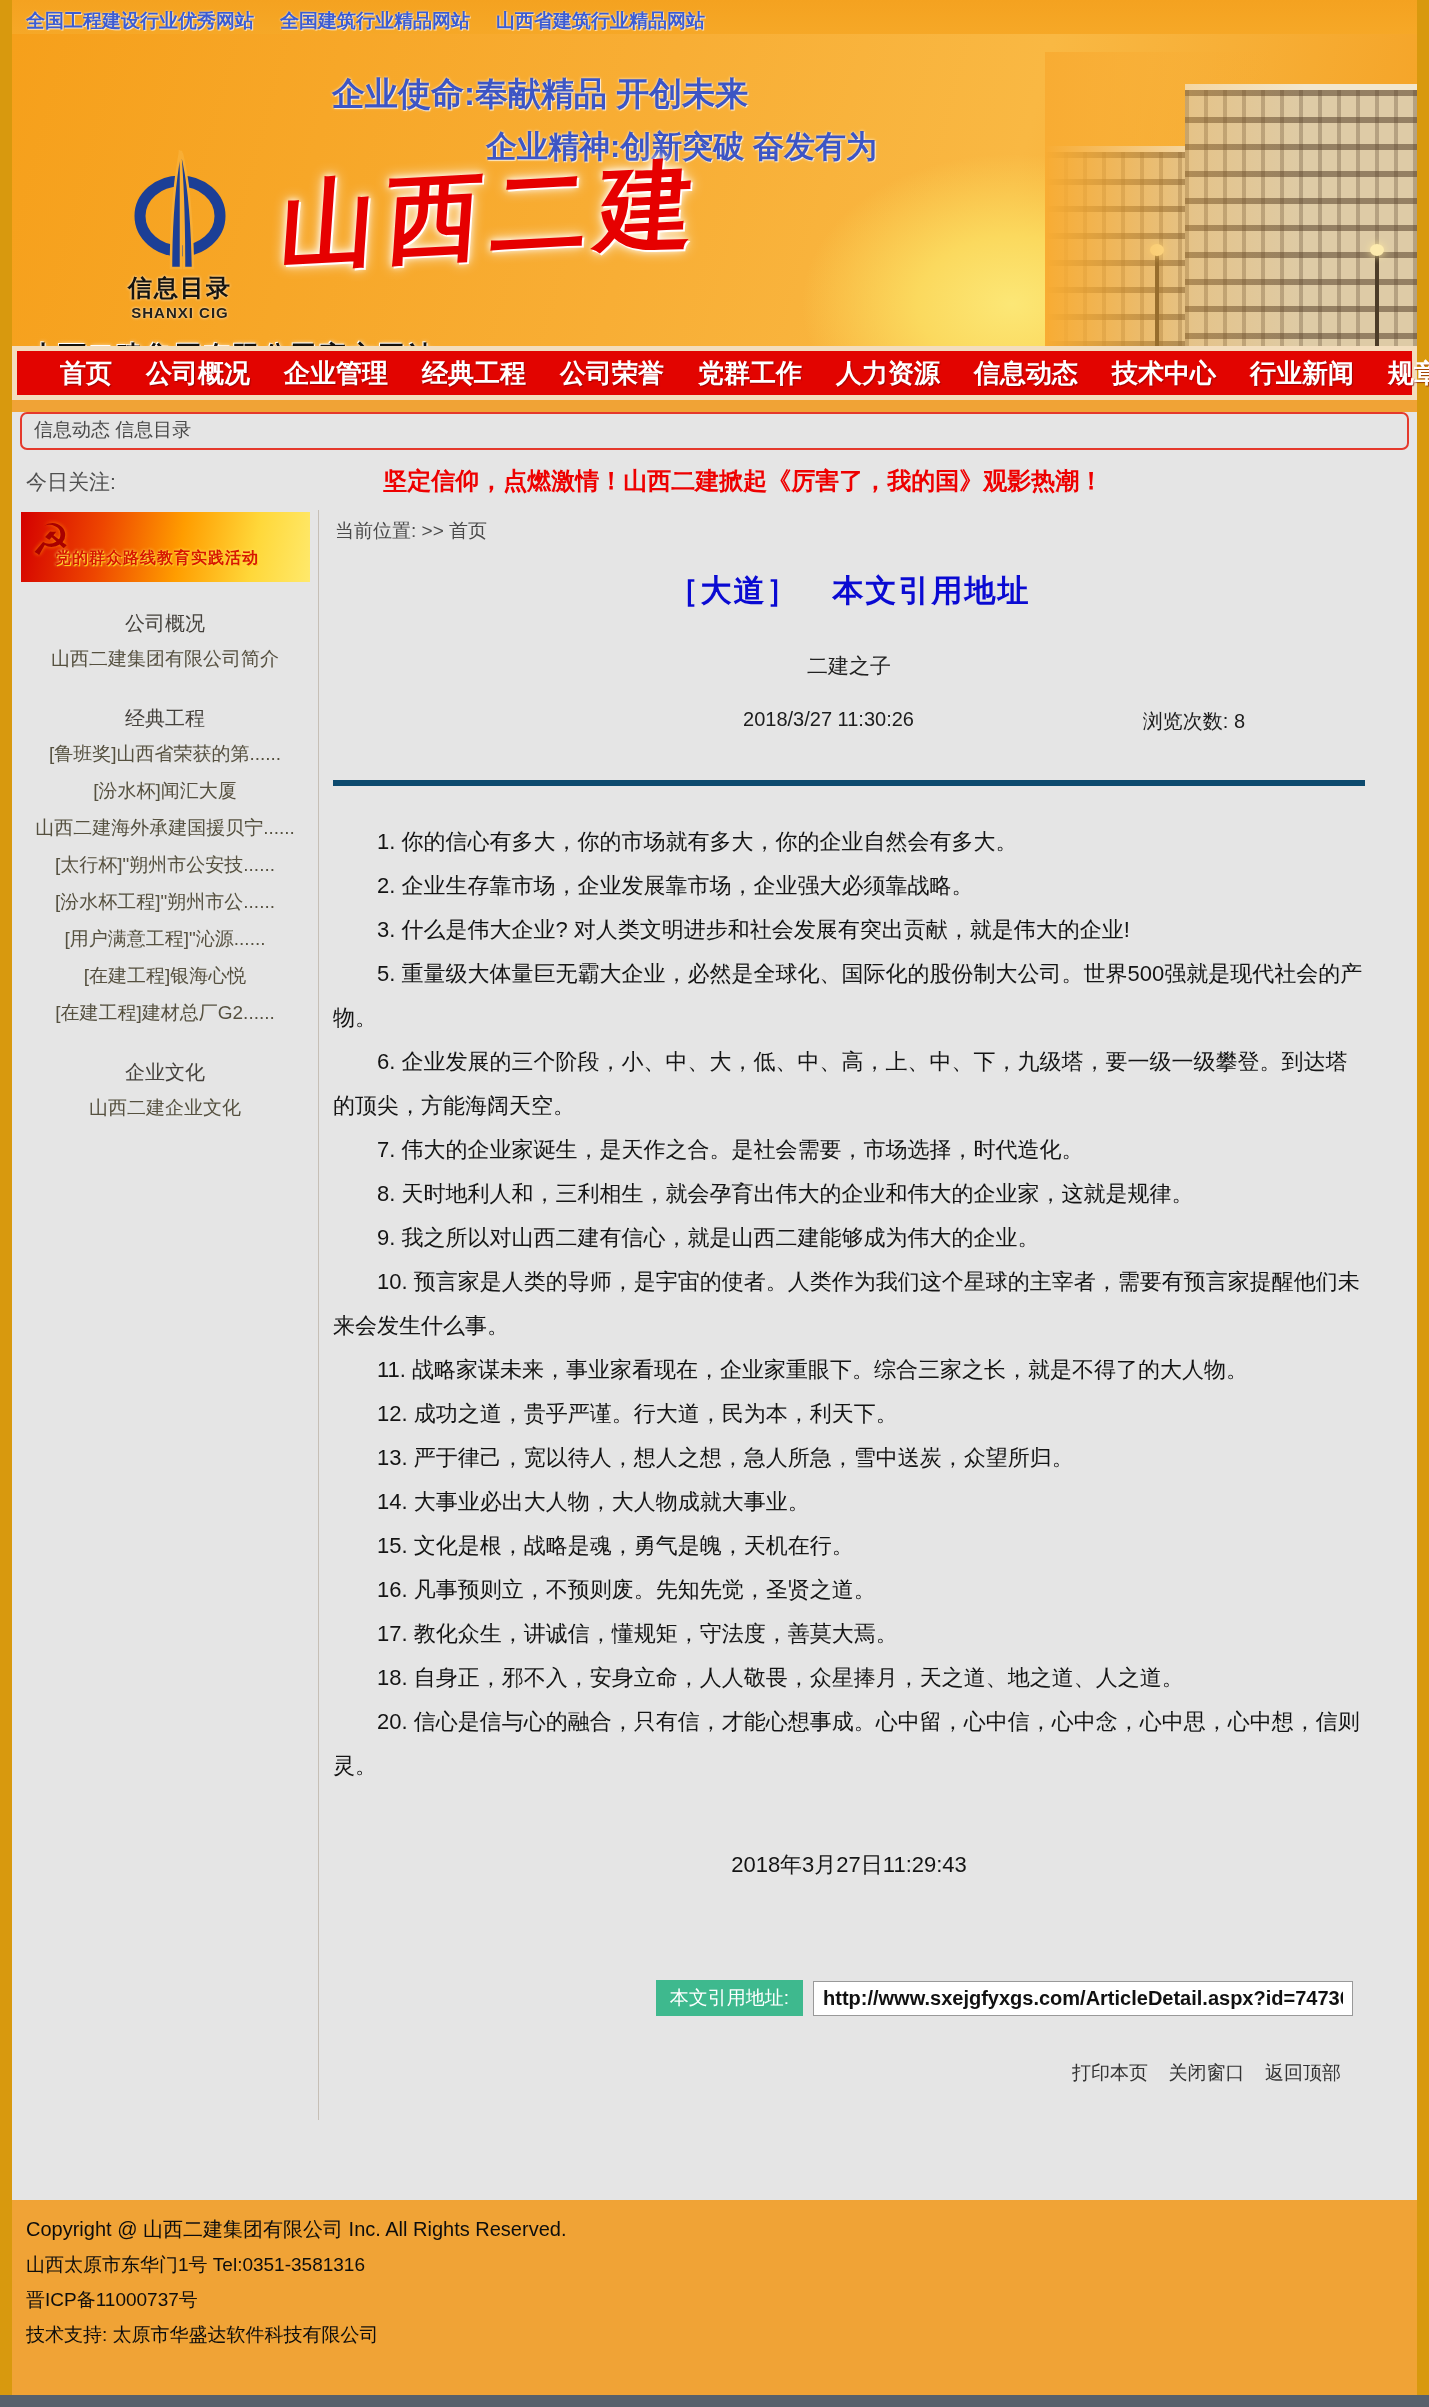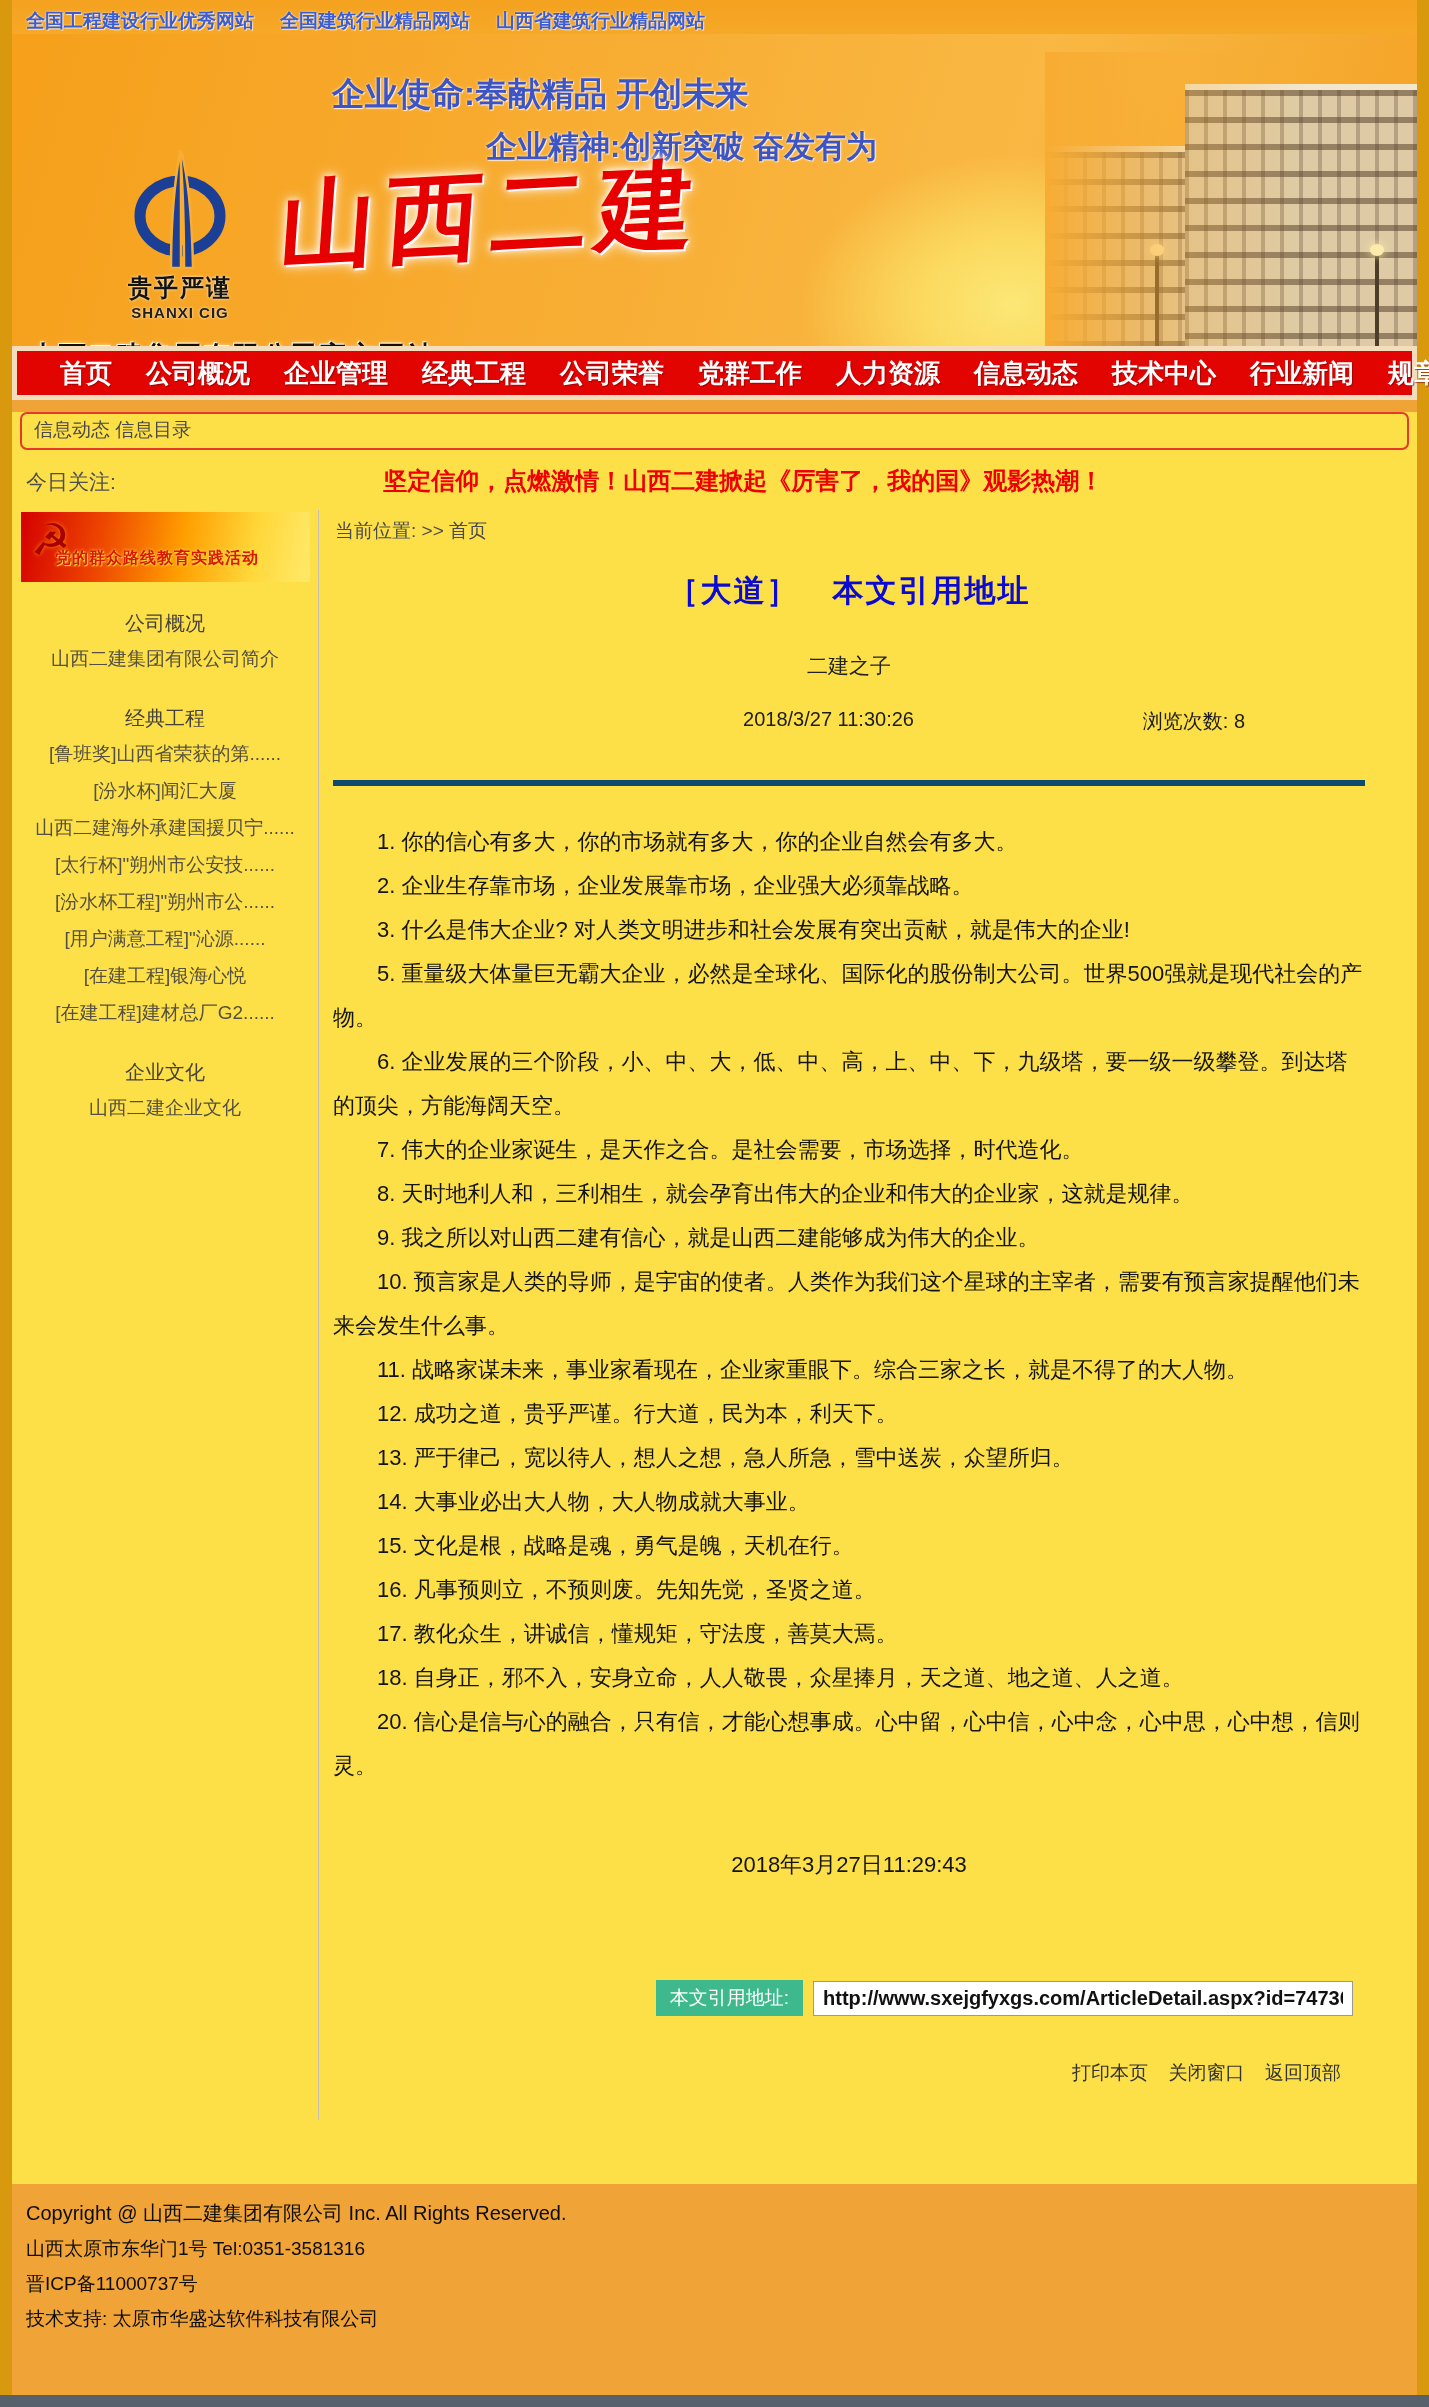--- a/index.html
+++ b/index.html
@@ -50,21 +50,21 @@
   .site-title { position:absolute; left:18px; top:304px; font-size:27px; font-weight:bold; color:#14110c;
                 letter-spacing:2px; text-shadow:0 0 4px #fff,1px 1px 0 #fff,-1px -1px 0 #fff; }
 
   
   .navwrap { border:5px solid #F3DDBD; background:#E20400; }
   .nav { display:flex; align-items:center; height:44px; padding-left:26px; }
   .nav a { color:#fff; font-size:26px; font-weight:bold; text-decoration:none; padding:0 17px;
            white-space:nowrap; text-shadow:1px 1px 1px rgba(120,0,0,.6); }
 
   
-  .content { background:#fde047; padding-bottom:6px;margin-top:12px; }
+  .content { background:#e5e5e5; padding-bottom:22px;margin-top:12px; }
   .submenu-box { margin:6px 8px 0 8px; border:2px solid #E5392C; border-radius:7px;
                  padding:3px 12px 5px; font-size:19px; color:#4a4a4a; }
   .attention { position:relative; height:60px; }
   .attention .label { position:absolute; left:14px; top:18px; font-size:21px; color:#4f4f4f; }
   .attention .marquee { position:absolute; left:50%; top:15px; transform:translateX(-46%);
                         font-size:24px; font-weight:bold; color:#EE0000; white-space:nowrap; }
 
   .main { display:flex; align-items:stretch; }
   .sidebar { width:306px; flex:0 0 306px; padding-bottom:30px; }
   .party-banner { position:relative; margin:2px 8px 0 9px; height:70px; overflow:hidden;
@@ -123,21 +123,21 @@
       <div class="fade"></div>
     </div>
     <div class="slogan1">企业使命:奉献精品 开创未来</div>
     <div class="slogan2">企业精神:创新突破 奋发有为</div>
     <div class="logo">
       <svg viewBox="0 0 100 122">
         <ellipse cx="50" cy="66" rx="40" ry="35" fill="none" stroke="#1C3F96" stroke-width="11"></ellipse>
         <path d="M41 118 C41 64 46 24 50 2 L51 2 C51 40 51 80 51 118 Z" fill="#1C3F96" stroke="#F8AE35" stroke-width="2.5"></path>
         <path d="M54 118 C54 80 53 36 50 2 L52 4 C58 28 62 66 63 118 Z" fill="#1C3F96" stroke="#F8AE35" stroke-width="2.5"></path>
       </svg>
-      <div class="cn">贵乎严谨</div>
+      <div class="cn">信息目录</div>
       <div class="en">SHANXI CIG</div>
     </div>
     <div class="brand">山西二建</div>
     <div class="site-title">山西二建集团有限公司官方网站</div>
   </div>
 
   <div class="navwrap">
     <div class="nav">
       <a href="#">首页</a>
       <a href="#">公司概况</a>

